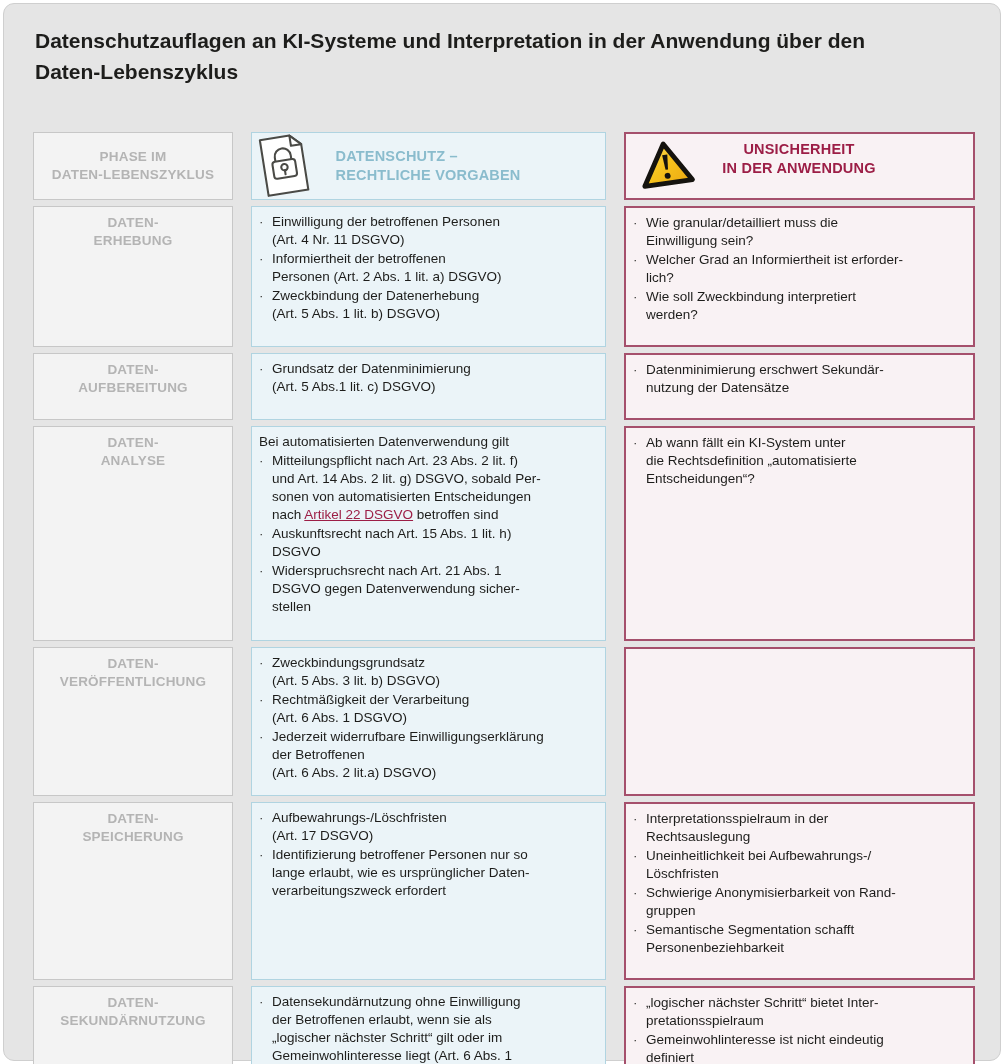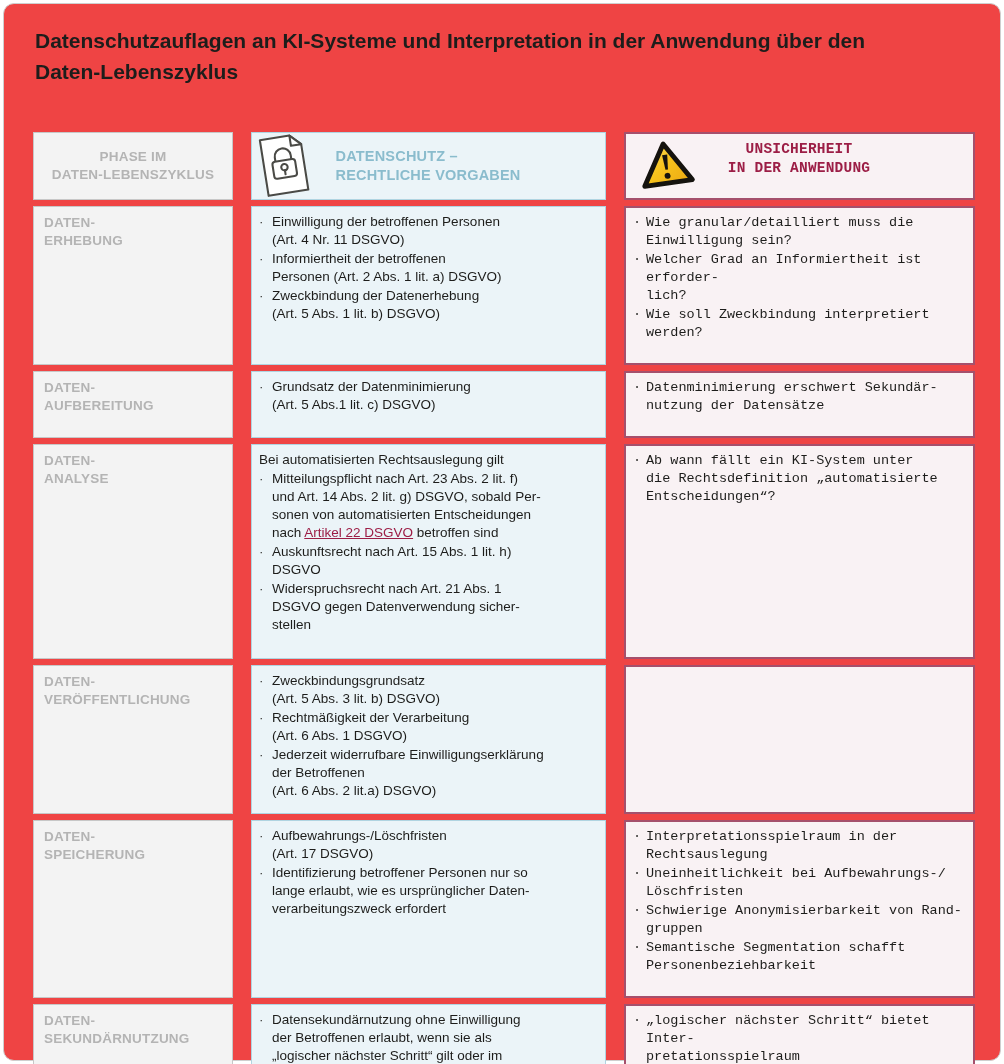--- a/index.html
+++ b/index.html
@@ -1,38 +1,38 @@
 <!DOCTYPE html>
 <html lang="de" style="--txt: #1d1d1b; --ds-bg: #ebf4f8; --ds-bd: #b0d4e1; --ds-tx: #8abccd; --un-bg: #f9f2f4; --un-bd: #a5506c; --un-tx: #9c1e46; --ph-bg: #f3f3f3; --ph-bd: #c7c7c7; --ph-tx: #b4b4b4; --lk: #9c1e46;"><head>
 <meta charset="utf-8">
 <style>
   * { margin:0; padding:0; box-sizing:border-box; }
   html,body { width:1004px; height:1064px; background:#fff; overflow:hidden;
               font-family:"Liberation Sans", sans-serif; color:var(--txt,#1d1d1b); }
   .page { position:absolute; inset:3px; border:1px solid #cfcfcf; border-radius:11px;
-          padding:19px 26px 0 29px; background:#ef4444; }
+          padding:19px 26px 0 29px; background:#e5e5e5; }
   .title { font-size:21px; font-weight:700; line-height:31px; color:var(--txt,#1d1d1b);
            white-space:pre-line; margin:2px 0 10px 2px; }
   .grid { display:grid; grid-template-columns:200px 355px 351px; column-gap:18px; row-gap:6px;
           margin-top:45px; }
   .cell { position:relative; }
   
   .phase-cell { background:var(--ph-bg,#f3f3f3); border:1px solid var(--ph-bd,#c7c7c7);
                 color:var(--ph-tx,#b4b4b4); font-weight:700; font-size:13.5px; line-height:18px;
-                padding:7px 10px; white-space:pre-line; letter-spacing:.2px; }
+                padding:7px 10px; white-space:pre-line; letter-spacing:.2px;text-align:center; }
   .phase-header { display:flex; align-items:center; justify-content:center; text-align:center; }
   
   .ds-cell { background:var(--ds-bg,#ebf4f8); border:1.5px solid var(--ds-bd,#b0d4e1);
              font-size:13.5px; line-height:18px; padding:6px 8px 6px 7px; }
   .ds-header { display:flex; align-items:center; justify-content:center; 
                color:var(--ds-tx,#8abccd); font-weight:700; font-size:14.5px; line-height:19px;
                white-space:pre-line; letter-spacing:.2px; }
   
   .un-cell { background:var(--un-bg,#f9f2f4); border:2px solid var(--un-bd,#a5506c);
-             font-size:13.5px; line-height:18px; padding:6px 8px 20px 7px;font-family:Liberation Mono, monospace; }
+             font-size:13.5px; line-height:18px; padding:6px 8px 20px 7px; }
   .un-header { display:flex; align-items:center; justify-content:center; text-align:center;
                color:var(--un-tx,#9c1e46); font-weight:700; font-size:14.5px; line-height:19px;
                white-space:pre-line; letter-spacing:.2px; }
   .header { min-height:49px; }
   
   .bullet { display:flex; margin:0 0 1px 0; }
   .dot { flex:0 0 13px; width:13px; color:#3a3a38; }
   .btxt { flex:1; white-space:pre-line; }
   .intro { margin-bottom:1px; }
   .cell-link { color:var(--lk,#9c1e46); cursor:pointer; }
@@ -140,21 +140,21 @@
         <div class="bullet">
           <span class="dot">·</span>
           <span class="btxt">Datenminimierung erschwert Sekundär-
 nutzung der Datensätze</span>
         </div>
       </div>
 
   <div class="cell phase-cell" style="min-height: 215px;">DATEN-
 ANALYSE</div>
   <div class="cell ds-cell" style="min-height: 215px;">
-        <div class="intro">Bei automatisierten Rechtsauslegung gilt</div>
+        <div class="intro">Bei automatisierten Datenverwendung gilt</div>
         <div class="bullet">
           <span class="dot">·</span>
           <span class="btxt">Mitteilungspflicht nach Art. 23 Abs. 2 lit. f)
 und Art. 14 Abs. 2 lit. g) DSGVO, sobald Per-
 sonen von automatisierten Entscheidungen
 nach <a class="cell-link" href="#">Artikel 22 DSGVO</a> betroffen sind</span>
         </div>
         <div class="bullet">
           <span class="dot">·</span>
           <span class="btxt">Auskunftsrecht nach Art. 15 Abs. 1 lit. h)

